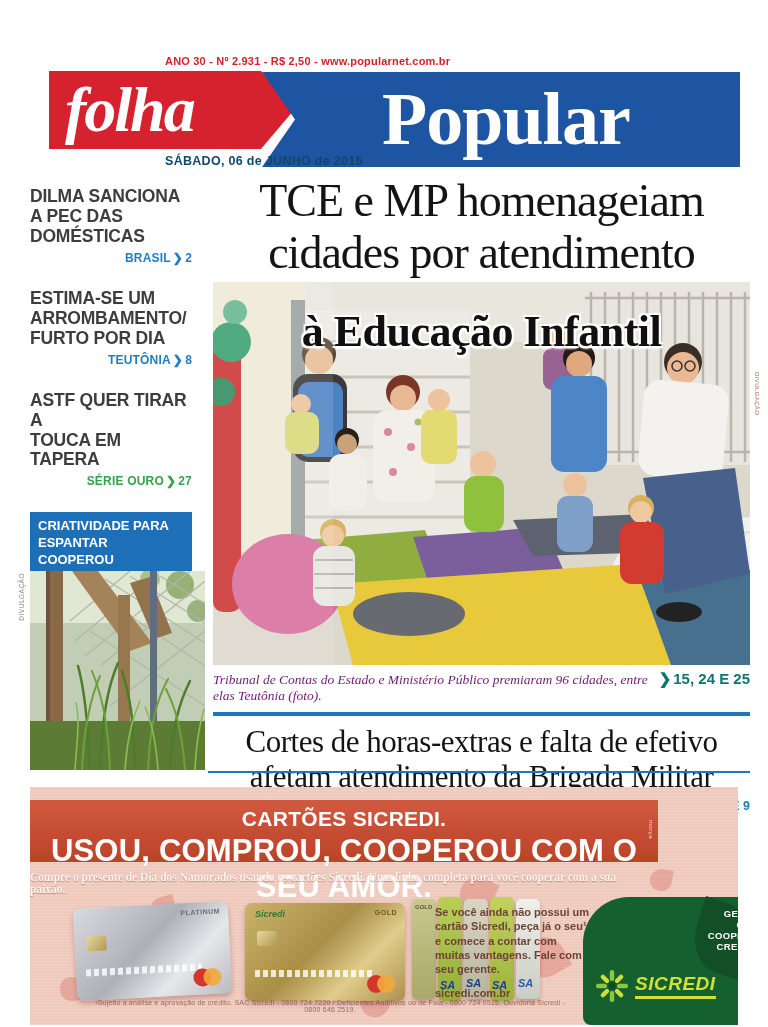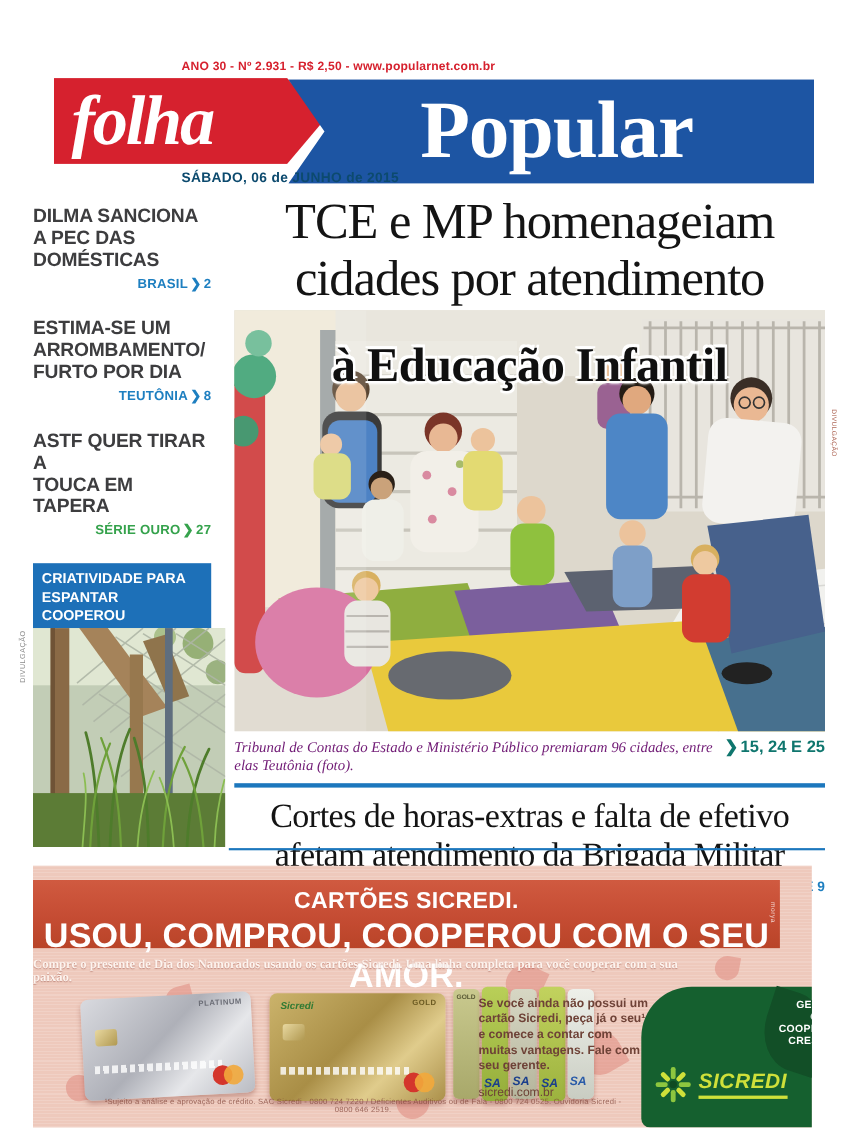--- a/index.html
+++ b/index.html
@@ -55,21 +55,21 @@
     text-align:center; margin-top:8px; letter-spacing:-.5px; }
   .tagline-2 { text-align:right; font-size:12.5px; font-weight:bold; color:#1e7fc0; margin-top:4px; }
   .rule-thin { position:absolute; left:208px; top:756px; width:542px; height:2px; background:#1c77bd; }
 
   
   .ad { position:absolute; left:30px; top:772px; width:708px; height:238px; overflow:hidden;
     background:
       repeating-linear-gradient(0deg, rgba(255,255,255,.15) 0 1px, rgba(0,0,0,0) 1px 3px),
       #eec9bc; }
   .petal { position:absolute; border-radius:60% 0 55% 55%; background:#e08a80; opacity:.55; }
-  .ad-ribbon { position:absolute; left:0; top:13px; width:679px; height:62px;
+  .ad-ribbon { position:absolute; left:0; top:13px; width:628px; height:62px;
     background:linear-gradient(180deg,#d05a40 0%, #c54c33 55%, #b94428 100%); text-align:center; color:#fff; }
   .ad-ribbon .l1 { font-size:21px; font-weight:bold; letter-spacing:.3px; margin-top:7px; }
   .ad-ribbon .l2 { font-size:31px; font-weight:bold; letter-spacing:.2px; margin-top:2px; }
   .ad-subline { position:absolute; left:0; top:84px; width:616px; text-align:left; color:#fdf4ef;
     font-size:11.5px; font-weight:bold; text-shadow:0 1px 1px rgba(150,70,55,.5);font-family:Liberation Serif, serif; }
   .agency-v { position:absolute; right:4px; top:20px; font-size:6px; color:rgba(255,255,255,.75);
     writing-mode:vertical-rl; letter-spacing:.5px; }
 
   .card { position:absolute; border-radius:7px; box-shadow:0 3px 5px rgba(120,50,40,.35); }
   .card .chip { position:absolute; left:12px; top:28px; width:20px; height:15px; border-radius:3px;
@@ -86,21 +86,21 @@
   .card-brand { position:absolute; left:10px; top:6px; font-size:9px; font-weight:bold; font-style:italic; color:#2f7a33; }
   .card-gold { left:215px; top:116px; width:160px; height:98px;
     background:linear-gradient(135deg,#cbb36b 0%, #a98e46 45%, #e0cc8c 70%, #ab904a 100%); }
   .card-gold .card-label { color:#6b5a22; }
   .thin-card { position:absolute; width:24px; border-radius:5px; box-shadow:0 3px 4px rgba(120,50,40,.35); }
   .thin-card .visa { position:absolute; left:2px; bottom:10px; font-size:11px; font-weight:bold; font-style:italic; color:#1a3e8c; }
   .thin-card .top-label { position:absolute; left:3px; top:5px; font-size:6px; font-weight:bold; color:rgba(60,60,30,.8); }
 
   .ad-body-text { position:absolute; left:405px; top:118px; width:160px; font-size:11px; line-height:1.3;
     color:#6e4237; font-weight:bold; }
-  .ad-site { margin-top:10px; font-weight:normal; color:#6e4237; }
+  .ad-site { margin-top:10px; font-weight:bold; color:#6e4237; }
 
   .green-panel { position:absolute; left:553px; top:110px; width:185px; height:128px;
     background:#15602f; border-radius:46px 8px 0 8px; }
   .green-panel .leaf { position:absolute; right:18px; top:6px; width:56px; height:70px;
     background:#124f27; border-radius:0 60% 0 60%; transform:rotate(18deg); }
   .slogan { position:absolute; right:10px; top:12px; text-align:right; color:#fff; font-size:9.5px;
     font-weight:bold; line-height:1.15; letter-spacing:.3px; }
   .brand-row { position:absolute; left:12px; bottom:22px; display:flex; align-items:center; }
   .brand-word { font-size:19px; font-weight:bold; font-style:italic; color:#cfe03a; letter-spacing:.5px;
     border-bottom:3px solid #cfe03a; padding-bottom:1px; margin-left:6px; }

